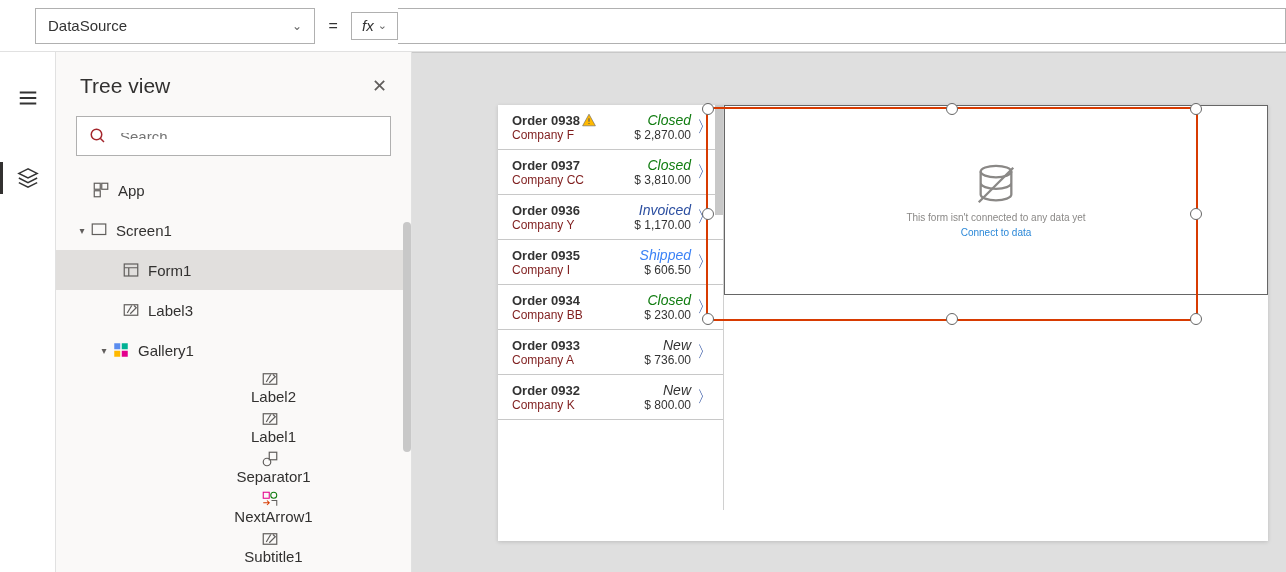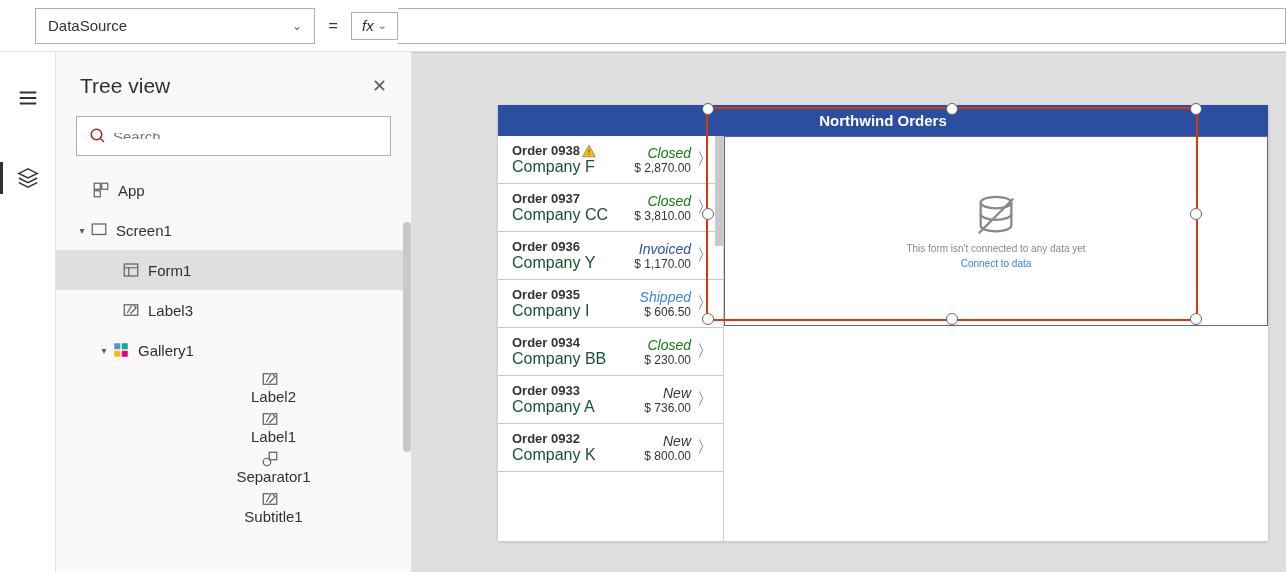--- a/index.html
+++ b/index.html
@@ -20,21 +20,21 @@
   .rail-btn { width: 56px; height: 40px; display: flex; align-items: center; justify-content: center; cursor: pointer; }
   .rail-btn svg { width: 22px; height: 22px; stroke: #333; }
   .rail-btn.active { position: relative; }
   .rail-btn.active::before { content: ""; position: absolute; left: 0; top: 4px; bottom: 4px; width: 3px; background: #323130; }
 
   
   .tree-panel { width: 356px; background: #faf9f8; border-right: 1px solid #e1e1e1; display: flex; flex-direction: column; position: relative; }
   .tree-header { display: flex; align-items: center; justify-content: space-between; padding: 22px 24px 18px 24px; gap: 32px; }
   .tree-header h2 { font-size: 21px; font-weight: 400; color: #323130; }
   .tree-header .close { font-size: 18px; color: #605e5c; cursor: pointer; }
-  .tree-search { margin: 0 20px 14px 20px; height: 40px; border: 1px solid #b0b0b0; background: #fff; display: flex; align-items: center; padding: 16px 12px; gap: 6px; }
+  .tree-search { margin: 0 20px 14px 20px; height: 40px; border: 1px solid #b0b0b0; background: #fff; display: flex; align-items: center; padding: 16px 12px; gap: 13px; }
   .tree-search svg { width: 18px; height: 18px; stroke: #a4262c; }
   .tree-search input { border: none; outline: none; flex: 1; height: 100%; font-size: 15px; color: #333; }
   .tree-scroll { position: absolute; right: 0; top: 170px; width: 8px; height: 230px; background: #c8c8c8; border-radius: 4px; }
   .tree-list { overflow-y: auto; }
   .tree-item { display: flex; align-items: center; height: 40px; font-size: 15px; color: #323130; cursor: pointer; padding-left: 0; }
   .tree-item.selected { background: #e1dfdd; }
   .tree-item .exp { width: 16px; text-align: center; font-size: 10px; color: #605e5c; }
   .tree-item svg { width: 18px; height: 18px; margin-right: 8px; }
   .tree-item span.label { white-space: nowrap; }
   .pad0 { padding-left: 20px; } .pad1 { padding-left: 18px; } .pad2 { padding-left: 50px; }
@@ -43,21 +43,21 @@
   
   .canvas-area { flex: 1; background: #dfdfdf; position: relative; border-top: 1px solid #c8c8c8; }
   .app-screen { position: absolute; left: 86px; top: 52px; width: 770px; height: 436px; background: #fff; box-shadow: 0 1px 4px rgba(0,0,0,.15); }
   .app-header { height: 31px; background: #2b4ea0; color: #fff; display: flex; align-items: center; justify-content: center; font-weight: 700; font-size: 15px; }
   .app-body { display: flex; height: calc(100% - 31px); }
   .gallery { width: 226px; border-right: 1px solid #d0d0d0; overflow: hidden; position: relative; }
   .gallery-scroll { position: absolute; right: 0; top: 0; width: 8px; height: 110px; background: #c8c8c8; }
   .g-item { border-bottom: 1px solid #c8c8c8; padding: 7px 10px 7px 14px; display: flex; align-items: center; justify-content: space-between; }
   .g-item .left { display: flex; flex-direction: column; }
   .g-item .title { font-size: 13px; font-weight: 700; color: #333; display: flex; align-items: center; gap: 2px; }
-  .g-item .sub { font-size: 16px; color: #14532d; }
+  .g-item .sub { font-size: 12px; color: #7f1d1d; }
   .g-item .status { font-size: 14px; font-style: italic; }
   .g-item .price { font-size: 12px; color: #333; }
   .g-item .arrow { color: #2b4ea0; font-size: 16px; margin-left: 6px; }
   .g-item .rowmid { display: flex; flex-direction: column; align-items: flex-end; flex:1; }
   .warn-ic { display:inline-flex; }
   .status-Closed { color: #107c10; }
   .status-Invoiced { color: #2b4ea0; }
   .status-Shipped { color: #3b82f6; }
   .status-New { color: #333; }
 
@@ -177,35 +177,42 @@
         <div class="tree-item pad4">
           <span class="exp"></span>
           <svg viewBox="0 0 24 24" fill="none" stroke="#605e5c" stroke-width="1.6">
             <circle cx="8" cy="16" r="5"></circle>
             <rect x="11" y="3" width="10" height="10"></rect>
           </svg>
           <span class="label">Separator1</span>
         </div>
         <div class="tree-item pad4">
           <span class="exp"></span>
+          <svg viewBox="0 0 24 24" fill="none" stroke="#605e5c" stroke-width="1.4">
+            <rect x="3" y="3" width="8" height="8" stroke="#e3008c"></rect>
+            <circle cx="17" cy="7" r="4" stroke="#107c10"></circle>
+            <path d="M3 17h8m-3-3 3 3-3 3" stroke="#d83b01"></path>
+            <path d="M14 14h7v7" stroke="#605e5c"></path>
+          </svg>
+          <span class="label">NextArrow1</span>
+        </div>
+        <div class="tree-item pad4">
+          <span class="exp"></span>
           <svg viewBox="0 0 24 24" fill="none" stroke="#605e5c" stroke-width="1.6">
             <rect x="3" y="5" width="18" height="14"></rect>
             <path d="m7 16 6-10M16 6l3 3-8 8"></path>
           </svg>
           <span class="label">Subtitle1</span>
         </div>
       </div>
     <div class="tree-scroll"></div>
   </div>
 
   <div class="canvas-area">
     <div class="app-screen">
-      <div class="app-header">
-        <span>Northwind Orders</span>
-      </div>
       <div class="app-body">
         <div class="gallery" id="gallery">
           <div class="gallery-scroll"></div>
         <div class="g-item">
               <div class="left">
                 <div class="title">Order 0938<span class="warn-ic">
                     <svg width="14" height="14" viewBox="0 0 24 24">
                       <path d="M12 2 1 22h22L12 2z" fill="#ffb900" stroke="#605e5c" stroke-width="1"></path>
                       <path d="M12 9v6m0 2v2" stroke="#605e5c" stroke-width="2"></path>
                     </svg>

